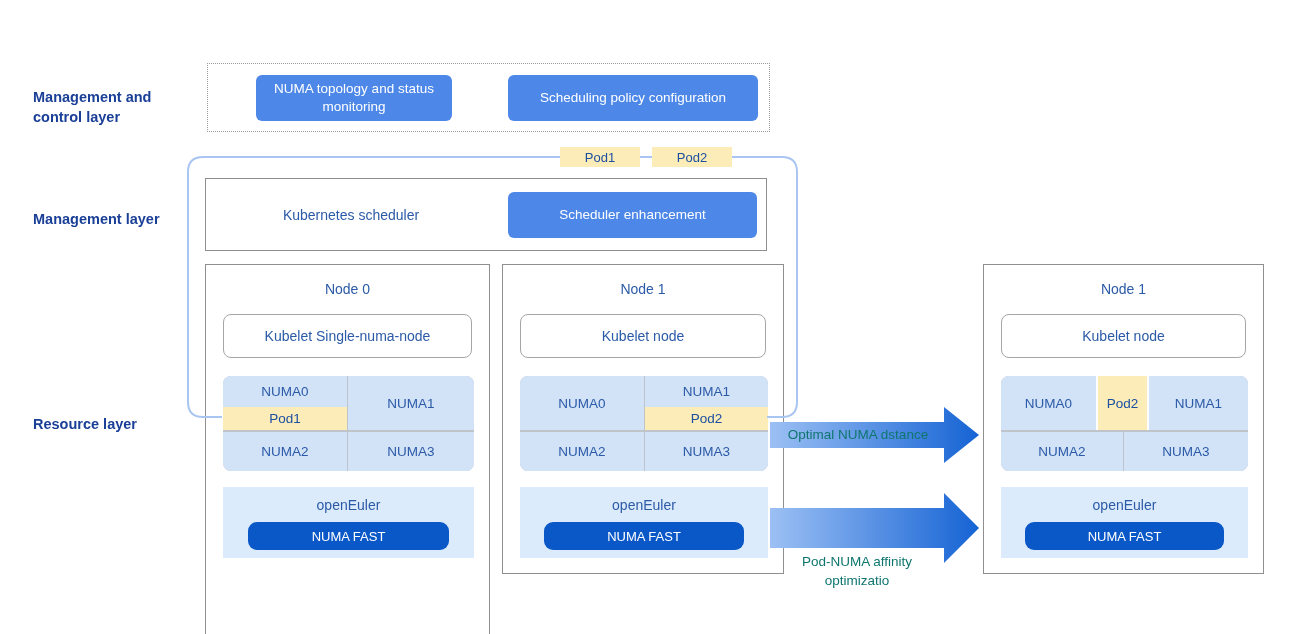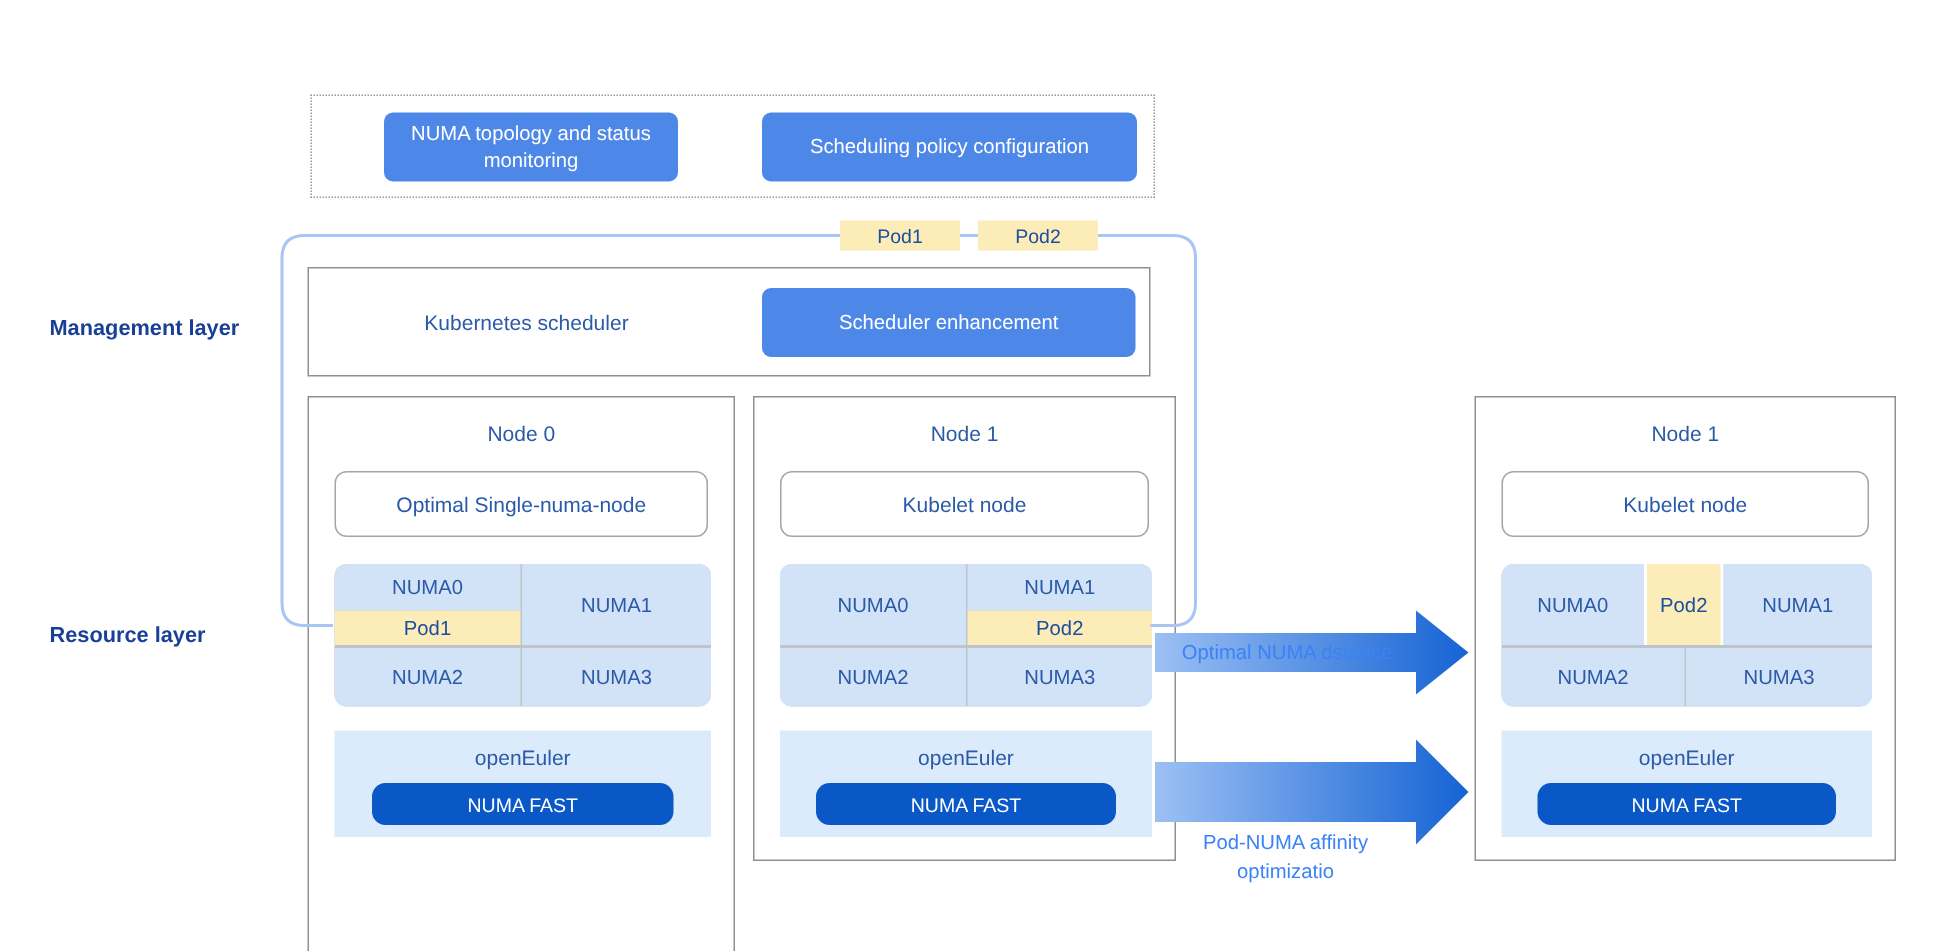--- a/index.html
+++ b/index.html
@@ -12,28 +12,29 @@
   .dotted-box{border:1px dotted #9a9a9a;box-sizing:border-box;background:transparent;}
   .diagram-text{color:#2b5aa7;font-size:14px;}
   .center-flex{display:flex;align-items:center;justify-content:center;text-align:center;}
   .kubelet-box{border:1px solid #a6a6a6;border-radius:8px;background:#fff;box-sizing:border-box;}
   .numa-grid{border-radius:8px;overflow:hidden;background:#bfc4cb;}
   .cell{position:absolute;background:#d2e3f8;color:#2b5aa7;font-size:13.5px;display:flex;align-items:center;justify-content:center;}
   .pod-strip{position:absolute;background:#fcecb8;color:#1d4fa1;font-size:13.5px;display:flex;align-items:center;justify-content:center;}
   .os-panel{background:#dcebfb;border-radius:0;}
   .numafast-btn{background:#0a58c8;color:#fff;border-radius:9px;font-size:13px;display:flex;align-items:center;justify-content:center;}
   .pod-badge{background:#fcecb8;color:#1d4fa1;font-size:13px;display:flex;align-items:center;justify-content:center;z-index:5;}
-  .arrow-text{color:#3b82f6;font-size:13.5px;text-align:center;z-index:4;}
+  .arrow-text{color:#0f766e;font-size:13.5px;text-align:center;z-index:4;}
   svg.overlay{position:absolute;left:0;top:0;z-index:3;pointer-events:none;}
 </style>
 </head>
 <body>
 
 <div class="stage">
 
+  <div class="abs layer-label" style="left:33px;top:87px;width:160px;">Management and control layer</div>
   <div class="abs layer-label" style="left:33px;top:209px;width:160px;">Management layer</div>
   <div class="abs layer-label" style="left:33px;top:414px;width:160px;">Resource layer</div>
 
   <div class="abs dotted-box" style="left:207px;top:63px;width:563px;height:69px;"></div>
   <div class="abs blue-btn" style="left:219px;top:75px;width:196px;height:46px;margin-left:37px;">
     <span style="display:inline-block;width:185px;">NUMA topology and status monitoring</span>
   </div>
   <div class="abs blue-btn" style="left:508px;top:75px;width:250px;height:46px;">Scheduling policy configuration</div>
 
   <svg class="overlay" width="1290" height="634" viewBox="0 0 1290 634">
@@ -53,21 +54,21 @@
   <div class="abs pod-badge" style="left:560px;top:147px;width:80px;height:20px;">Pod1</div>
   <div class="abs pod-badge" style="left:652px;top:147px;width:80px;height:20px;">Pod2</div>
 
   <div class="abs outline-box" style="left:205px;top:178px;width:562px;height:73px;z-index:1;">
     <div class="abs blue-btn" style="left:302px;top:13px;width:249px;height:46px;">Scheduler enhancement</div>
     <div class="abs diagram-text center-flex" style="left:0;top:0;width:290px;height:71px;">Kubernetes scheduler</div>
   </div>
 
   <div class="abs outline-box" style="left:205px;top:264px;width:285px;height:394px;z-index:1;">
     <div class="abs diagram-text center-flex" style="left:0;top:15px;width:283px;height:18px;">Node 0</div>
-    <div class="abs kubelet-box diagram-text center-flex" style="left:17px;top:49px;width:249px;height:44px;">Optimal Single-numa-node</div>
+    <div class="abs kubelet-box diagram-text center-flex" style="left:17px;top:49px;width:249px;height:44px;">Kubelet Single-numa-node</div>
     <div class="abs numa-grid" style="left:17px;top:111px;width:251px;height:95px;">
       <div class="cell" style="left:0;top:0;width:124px;height:31px;">NUMA0</div>
       <div class="pod-strip" style="left:0;top:31px;width:124px;height:23px;">Pod1</div>
       <div class="cell" style="left:125px;top:0;width:126px;height:54px;">NUMA1</div>
       <div class="cell" style="left:0;top:56px;width:124px;height:39px;">NUMA2</div>
       <div class="cell" style="left:125px;top:56px;width:126px;height:39px;">NUMA3</div>
     </div>
     <div class="abs os-panel" style="left:17px;top:222px;width:251px;height:71px;">
       <div class="abs diagram-text center-flex" style="left:0;top:9px;width:251px;height:18px;">openEuler</div>
       <div class="abs numafast-btn" style="left:25px;top:35px;width:201px;height:28px;">NUMA FAST</div>

